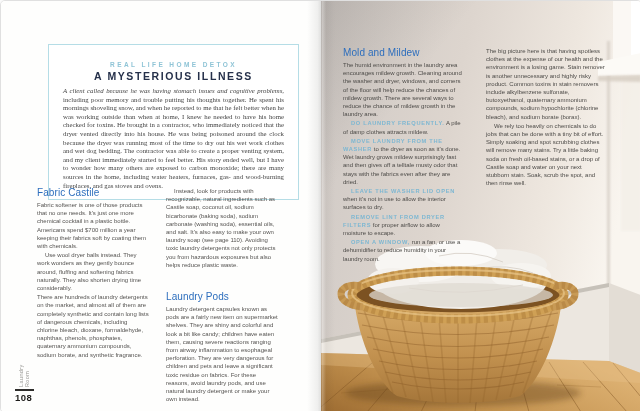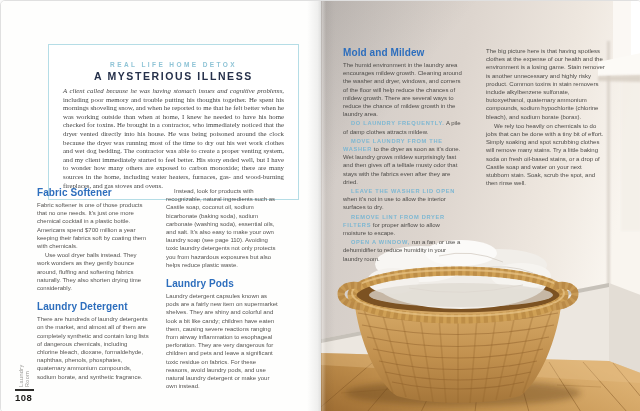--- a/index.html
+++ b/index.html
@@ -35,24 +35,24 @@
 
   
   .cols{position:absolute;display:flex;}
   .cols .col{flex:0 0 auto;}
   .left .cols{left:36px;top:186px;width:242px;gap:16px;}
   .left .cols .col{width:113px;}
   .right .cols{left:22px;top:46px;width:262px;gap:24px;}
   .right .cols .col{width:119px;}
 
   h3.sec{
-    font-size:10px;font-weight:700;color:#2d6ebd;letter-spacing:0.1px;
+    font-size:10px;font-weight:400;color:#2d6ebd;letter-spacing:0.1px;
     margin:0 0 3px;
   }
-  h3.sec.later{margin-top:9px;}
+  h3.sec.later{margin-top:22px;}
   .body-p{
     font-size:6px;line-height:8.2px;color:#555351;margin:0 0 1px;
   }
   .body-p.indent{text-indent:8px;}
   .right .body-p{color:#4d4b48;}
   .caps{
     font-weight:700;font-size:5.7px;letter-spacing:0.7px;color:#7db7d2;
   }
 
   
@@ -84,24 +84,23 @@
   <div class="page left">
 
     <div class="callout">
       <div class="kicker">REAL LIFE HOME DETOX</div>
       <div class="title">A MYSTERIOUS ILLNESS</div>
       <p class="story"><span class="lead">A client called because he was having stomach issues and cognitive problems,</span><span> including poor memory and trouble putting his thoughts together. He spent his mornings shoveling snow, and when he reported to me that he felt better when he was working outside than when at home, I knew he needed to have his home checked for toxins. He brought in a contractor, who immediately noticed that the dryer vented directly into his house. He was being poisoned around the clock because the dryer was running most of the time to dry out his wet work clothes and wet dog bedding. The contractor was able to create a proper venting system, and my client immediately started to feel better. His story ended well, but I have to wonder how many others are exposed to carbon monoxide; there are many sources in the home, including water heaters, furnaces, gas- and wood-burning fireplaces, and gas stoves and ovens.</span></p>
     </div>
 
     <div class="cols">
       <div class="col">
-        <h3 class="sec">Fabric Softener</h3>
+        <h3 class="sec">Fabric Castile</h3>
         <p class="body-p">Fabric softener is one of those products that no one needs. It's just one more chemical cocktail in a plastic bottle. Americans spend $700 million a year keeping their fabrics soft by coating them with chemicals.</p>
         <p class="body-p indent">Use wool dryer balls instead. They work wonders as they gently bounce around, fluffing and softening fabrics naturally. They also shorten drying time considerably.</p>
-        <h3 class="sec later">Laundry Detergent</h3>
         <p class="body-p">There are hundreds of laundry detergents on the market, and almost all of them are completely synthetic and contain long lists of dangerous chemicals, including chlorine bleach, dioxane, formaldehyde, naphthas, phenols, phosphates, quaternary ammonium compounds, sodium borate, and synthetic fragrance.</p>
       </div>
       <div class="col">
         <p class="body-p indent">Instead, look for products with recognizable, natural ingredients such as Castile soap, coconut oil, sodium bicarbonate (baking soda), sodium carbonate (washing soda), essential oils, and salt. It's also easy to make your own laundry soap (see page 110). Avoiding toxic laundry detergents not only protects you from hazardous exposures but also helps reduce plastic waste.</p>
         <h3 class="sec later">Laundry Pods</h3>
         <p class="body-p">Laundry detergent capsules known as pods are a fairly new item on supermarket shelves. They are shiny and colorful and look a bit like candy; children have eaten them, causing severe reactions ranging from airway inflammation to esophageal perforation. They are very dangerous for children and pets and leave a significant toxic residue on fabrics. For these reasons, avoid laundry pods, and use natural laundry detergent or make your own instead.</p>
       </div>
     </div>
 
     <div class="side-label">Laundry Room</div>

